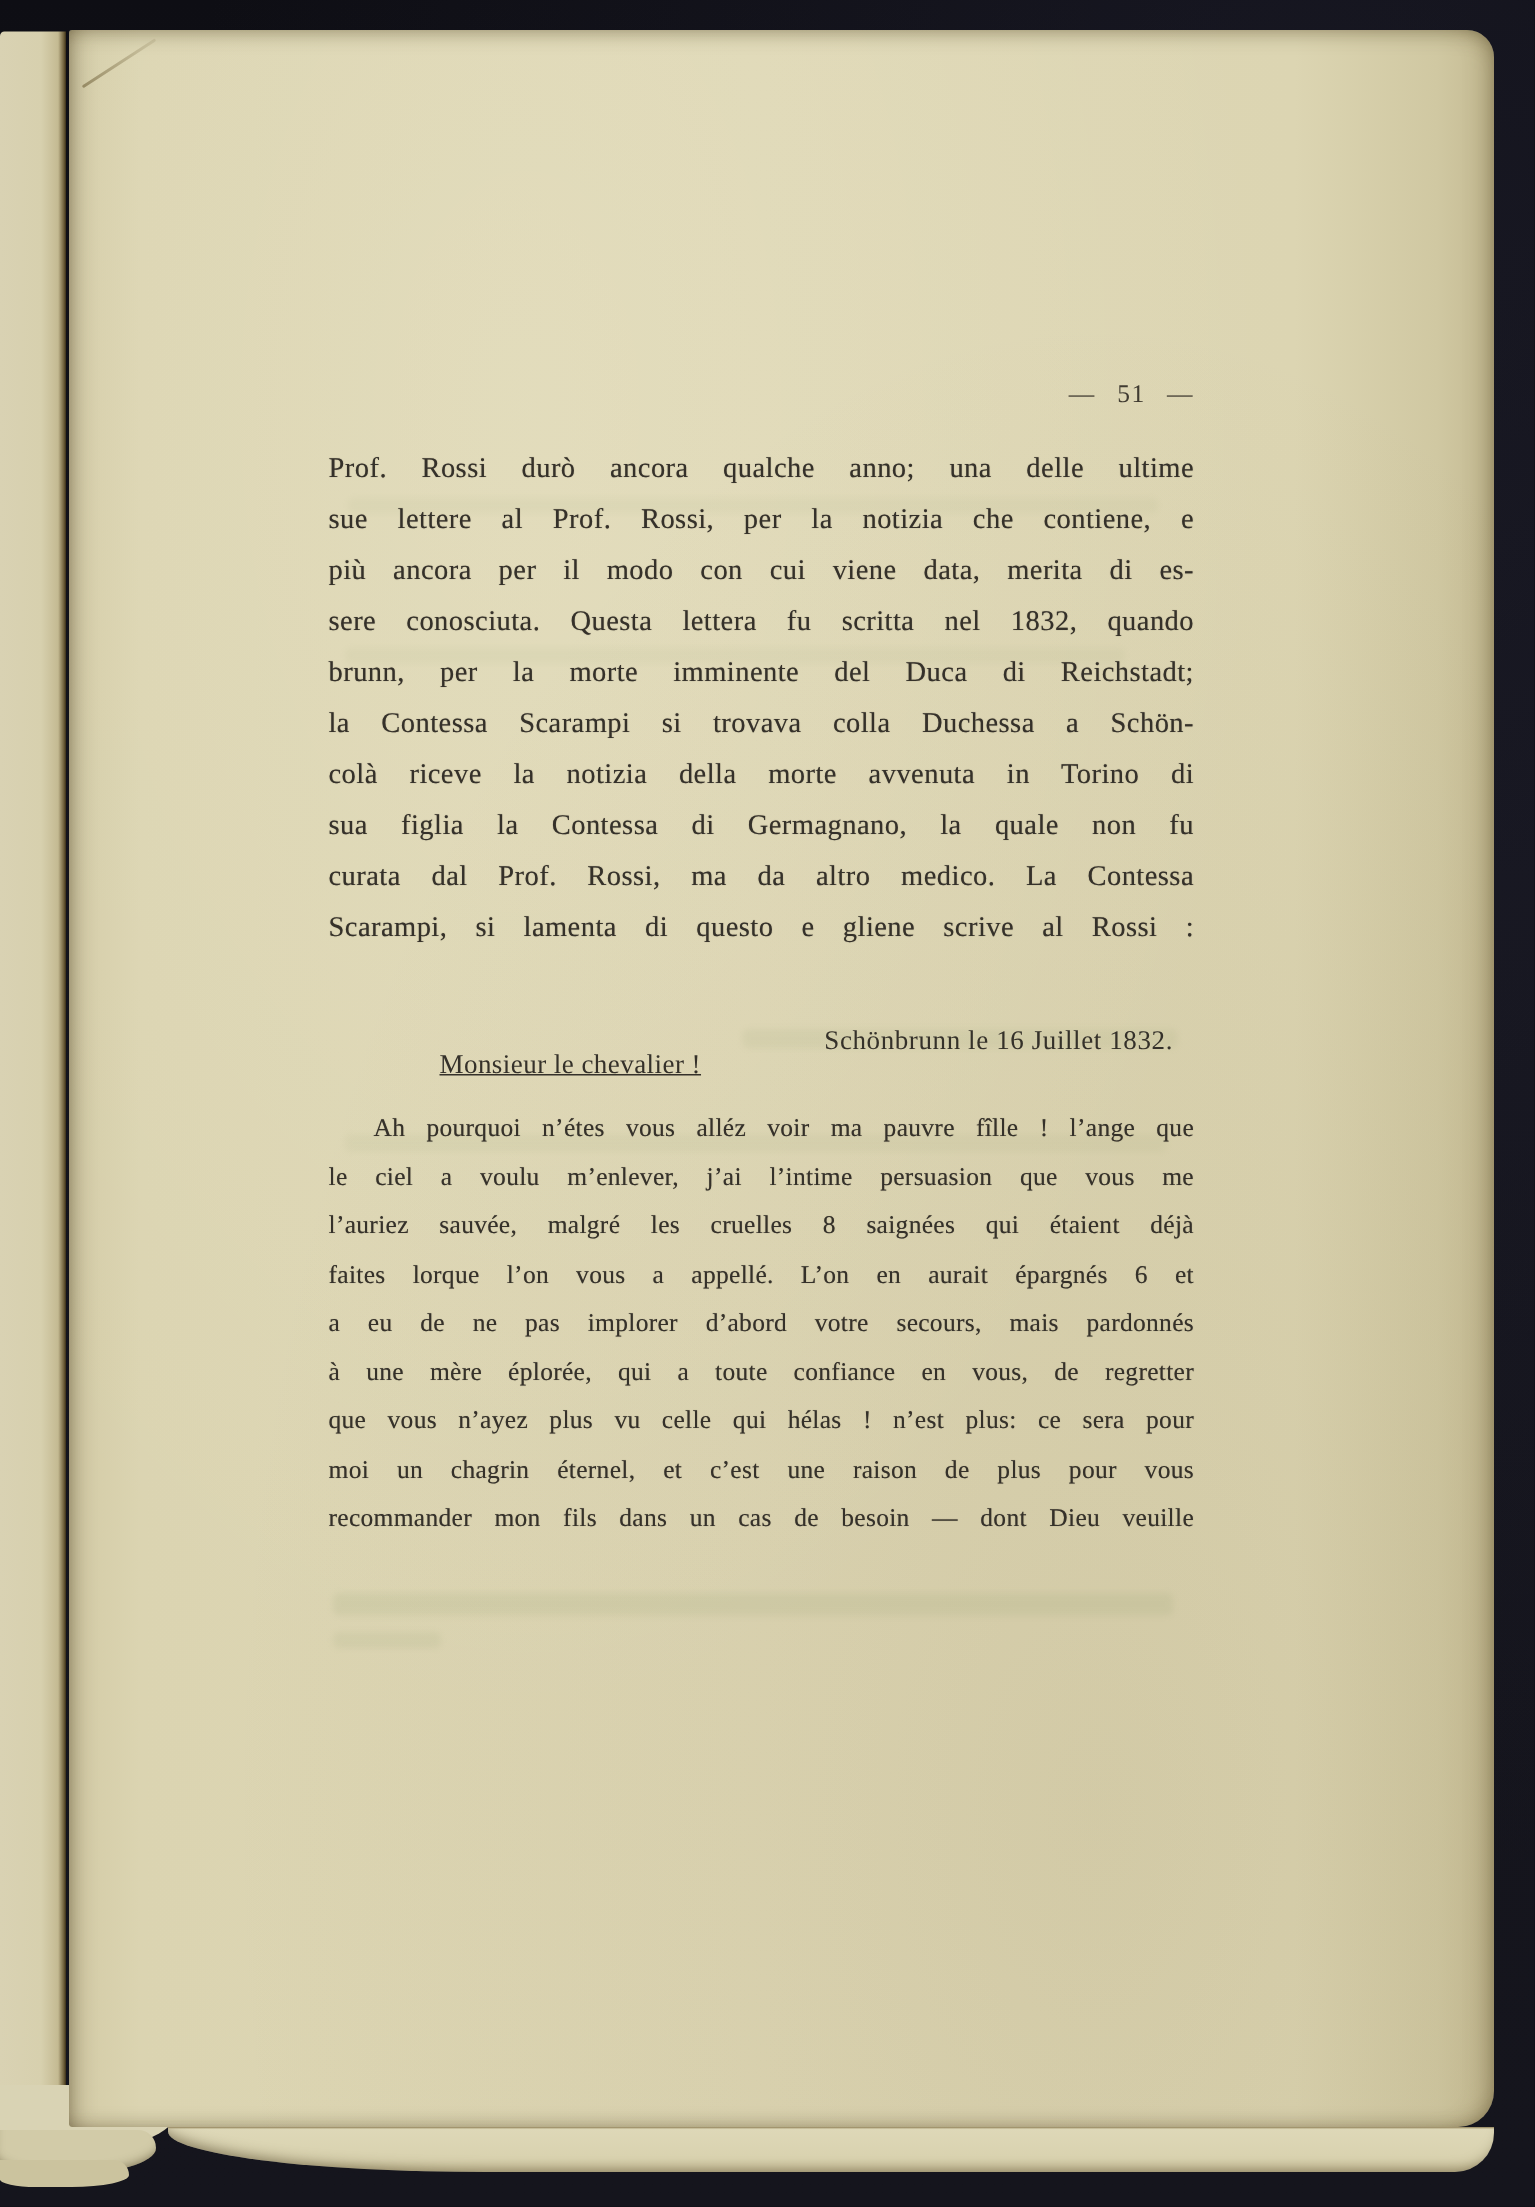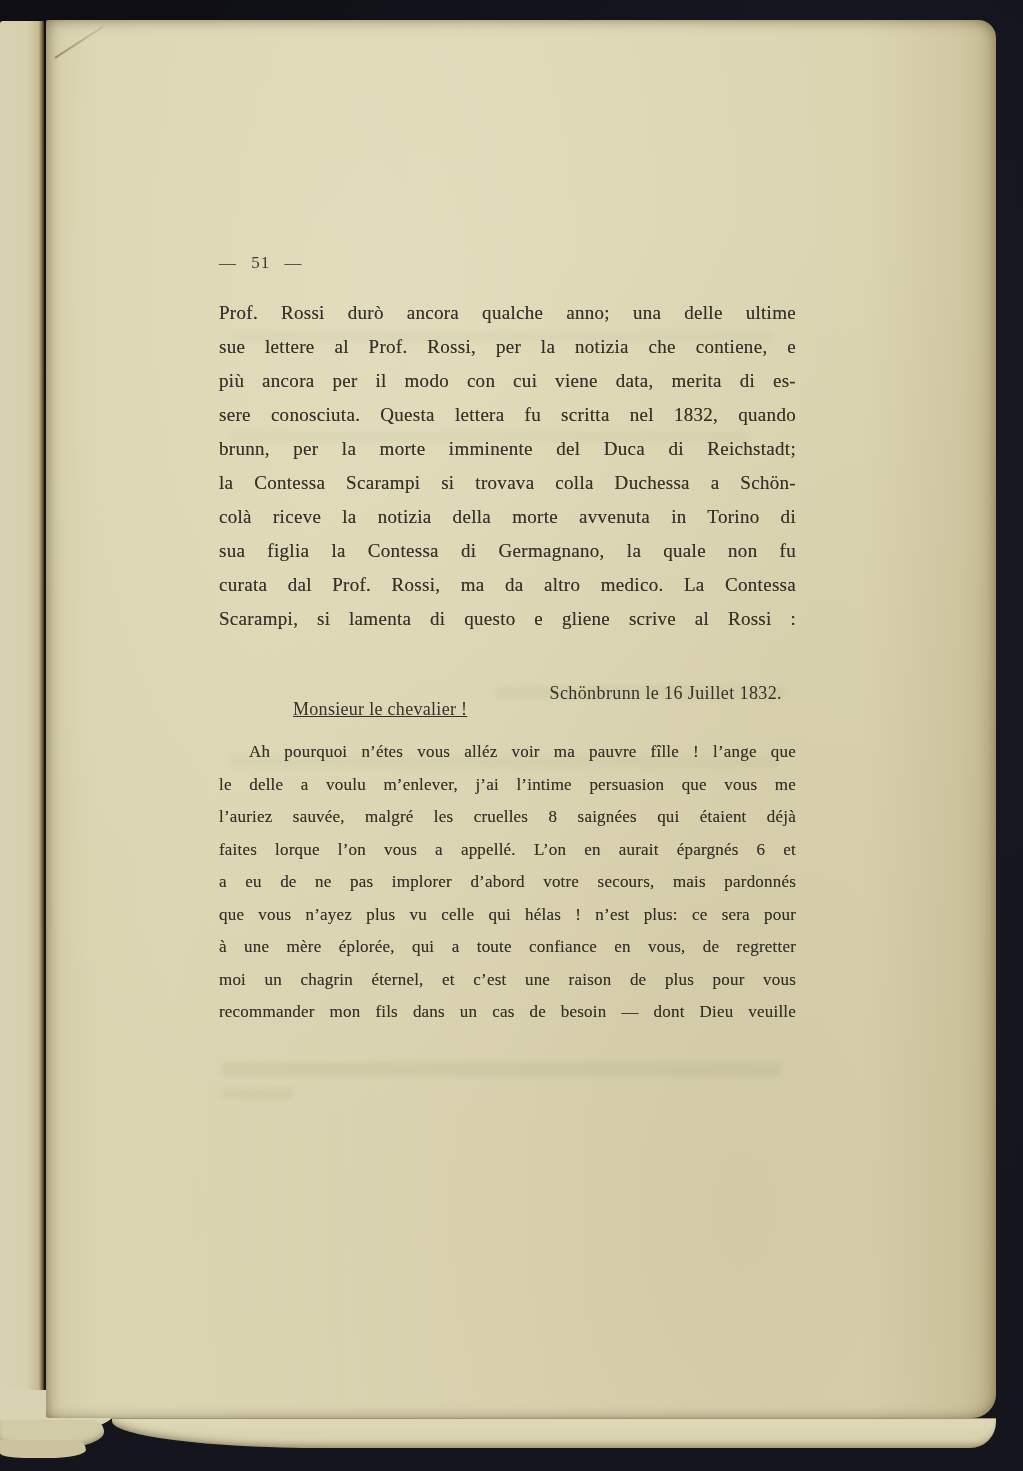--- a/index.html
+++ b/index.html
@@ -51,21 +51,21 @@
     border-top:1px solid rgba(112,95,56,.45);
     border-radius:0 0 26px 24%/0 0 26px 90%;
     box-shadow:inset 0 -7px 9px -7px rgba(62,50,22,.55);
   }
 
   
   .ghost{position:absolute;background:#93a070;filter:blur(2px);border-radius:4px;}
 
   
   .textcol{position:absolute;left:219px;width:577px;color:#35312a;}
-  .pagenum{top:253px;text-align:left;font-size:17px;letter-spacing:1px;word-spacing:9px;color:#403b31;}
+  .pagenum{top:253px;text-align:right;font-size:17px;letter-spacing:1px;word-spacing:9px;color:#403b31;}
   .para{top:296px;}
   .para .t-line{
     font-size:19px;line-height:34px;letter-spacing:.3px;word-spacing:1.5px;
     text-align:justify;text-align-last:justify;white-space:normal;
     text-shadow:0 0 .6px rgba(52,46,36,.55);
   }
   .dateline{top:663px;font-size:18px;text-align:right;padding-right:14px;box-sizing:border-box;letter-spacing:.4px;margin-top:20px;}
   .salutation{top:699px;font-size:18px;padding-left:74px;box-sizing:border-box;letter-spacing:.3px;text-decoration:underline;}
   .letter{top:736px;}
   .letter .t-line{
@@ -109,23 +109,23 @@
     <div class="t-line">sua figlia la Contessa di Germagnano, la quale non fu</div>
     <div class="t-line">curata dal Prof. Rossi, ma da altro medico. La Contessa</div>
     <div class="t-line">Scarampi, si lamenta di questo e gliene scrive al Rossi :</div>
   </div>
 
   <div class="textcol dateline">Schönbrunn le 16 Juillet 1832.</div>
   <div class="textcol salutation">Monsieur le chevalier !</div>
 
   <div class="textcol letter">
     <div class="t-line indent">Ah pourquoi n’étes vous alléz voir ma pauvre fîlle ! l’ange que</div>
-    <div class="t-line">le delle a voulu m’enlever, j’ai l’intime persuasion que vous me</div>
+    <div class="t-line">le ciel a voulu m’enlever, j’ai l’intime persuasion que vous me</div>
     <div class="t-line">l’auriez sauvée, malgré les cruelles 8 saignées qui étaient déjà</div>
     <div class="t-line">faites lorque l’on vous a appellé. L’on en aurait épargnés 6 et</div>
     <div class="t-line">a eu de ne pas implorer d’abord votre secours, mais pardonnés</div>
+    <div class="t-line">à une mère éplorée, qui a toute confiance en vous, de regretter</div>
     <div class="t-line">que vous n’ayez plus vu celle qui hélas ! n’est plus: ce sera pour</div>
-    <div class="t-line">à une mère éplorée, qui a toute confiance en vous, de regretter</div>
     <div class="t-line">moi un chagrin éternel, et c’est une raison de plus pour vous</div>
     <div class="t-line">recommander mon fils dans un cas de besoin — dont Dieu veuille</div>
   </div>
 
 </div>
 
 </body></html>

